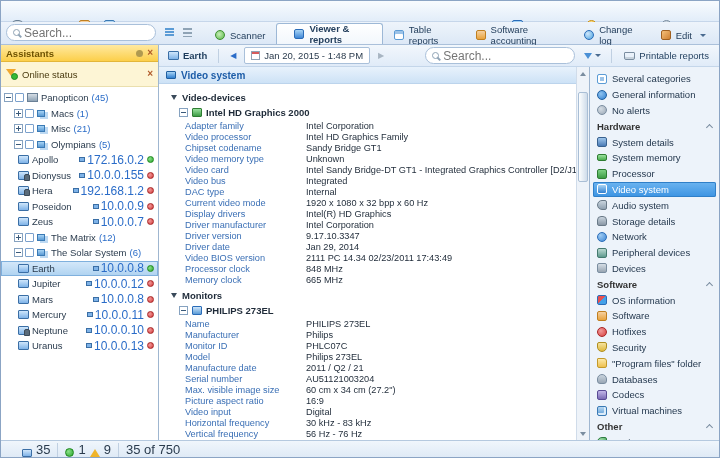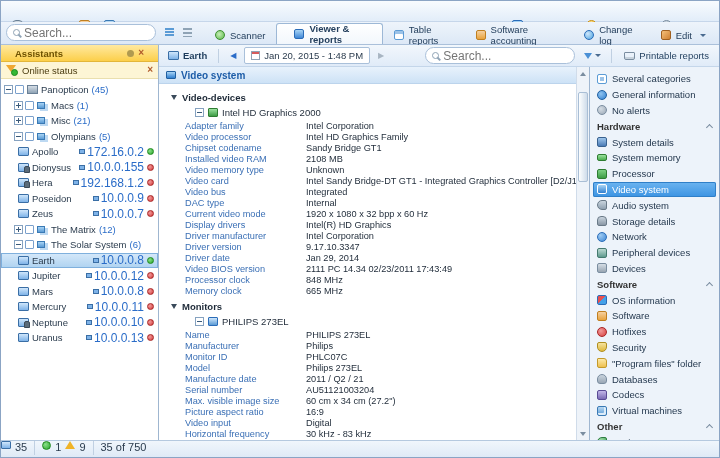--- a/index.html
+++ b/index.html
@@ -37,24 +37,24 @@
   .tab[data-icon="viewer"] .tab-ico{background:linear-gradient(#a8d4f5,#3f87d6);border:1px solid #2a6cb8;}
   .tab[data-icon="table"] .tab-ico{background:#fff;border:1px solid #5b9bd5;box-shadow:inset 0 3px 0 #9cc3e8;}
   .tab[data-icon="accounting"] .tab-ico{background:linear-gradient(#f5d0a0,#e8a33d);border:1px solid #c07f20;}
   .tab[data-icon="changelog"] .tab-ico{background:radial-gradient(circle at 35% 35%,#cfe6fb,#4aa3e0);border-radius:50%;border:1px solid #2a6cb8;}
   .tab[data-icon="edit"] .tab-ico{background:linear-gradient(135deg,#f5c07a,#d08030);border:1px solid #a06020;}
   .tab .tab-caret{display:none;}
   .tab[data-dropdown="true"] .tab-caret{display:block;}
 
   
   .left-panel{position:absolute;left:0;top:44px;width:158px;bottom:17px;background:#fff;border-right:1px solid #9fb6d0;display:flex;flex-direction:column;overflow:hidden;}
-  .assist-header{height:17px;background:linear-gradient(#ffe9a0,#fccf4a);border-bottom:1px solid #e3b63a;display:flex;align-items:center;padding:0 14px;gap:4px;color:#6e5200;font-weight:bold;flex:none;}
+  .assist-header{height:17px;background:linear-gradient(#ffe9a0,#fccf4a);border-bottom:1px solid #e3b63a;display:flex;align-items:center;padding:0 5px;gap:4px;color:#6e5200;font-weight:bold;flex:none;}
   .pin{width:7px;height:7px;border-radius:50%;background:#b09a50;flex:none;}
   .x-btn{color:#b05a2a;font-weight:bold;font-size:10px;line-height:1;flex:none;cursor:default;}
-  .assist-row{height:17px;background:#fdf5d5;border-bottom:1px solid #eadfae;display:flex;align-items:center;padding:4px 5px;gap:5px;color:#4a3b10;flex:none;}
+  .assist-row{height:17px;background:#fdf5d5;border-bottom:1px solid #eadfae;display:flex;align-items:center;padding:12px 5px;gap:5px;color:#4a3b10;flex:none;}
   .funnel-wrap{position:relative;width:11px;height:10px;flex:none;}
   .funnel{position:absolute;left:0;top:0;width:0;height:0;border-left:5px solid transparent;border-right:5px solid transparent;border-top:7px solid #f0a830;}
   .funnel-wrap::after{content:"";position:absolute;right:-1px;bottom:-1px;width:5px;height:5px;border-radius:50%;background:#35b835;border:1px solid #1e8a1e;}
   .tree{flex:1;overflow:hidden;padding-top:3px;}
   .tree-row{height:15.5px;display:flex;align-items:center;padding-right:4px;cursor:default;}
   .tree-row[data-level="0"]{padding-left:3px;}
   .tree-row[data-level="1"]{padding-left:13px;}
   .tree-row[data-level="2"]{padding-left:17px;}
   .tree-row[data-selected="true"]{background:linear-gradient(#d6e9fa,#aed2f0);box-shadow:inset 0 0 0 1px #7fb0dd;}
   .expander{width:9px;height:9px;border:1px solid #86a2c0;background:#fff;position:relative;flex:none;margin-right:2px;}
@@ -93,21 +93,21 @@
   .print-btn{display:flex;align-items:center;gap:4px;padding:2px 6px;border-radius:2px;color:#1e3c5c;}
   .printer-ico{width:11px;height:8px;background:linear-gradient(#e8eef3,#aebccา8);border:1px solid #7a8da0;border-radius:1px 1px 2px 2px;box-shadow:inset 0 -2px 0 #c7d2dc;flex:none;}
   .content-lower{flex:1;display:flex;overflow:hidden;}
   .report-col{flex:1;display:flex;flex-direction:column;overflow:hidden;background:#fff;}
   .report-header{height:17px;background:linear-gradient(#e8f2fc,#cde2f6);border-bottom:1px solid #bcd4ec;display:flex;align-items:center;gap:5px;padding:0 7px;color:#1d5da8;font-weight:bold;font-size:10px;flex:none;}
   .rh-ico{width:10px;height:8px;background:linear-gradient(#a8d4f5,#2f7fd0);border:1px solid #1f5fa0;border-radius:1px;flex:none;}
   .report-body{flex:1;overflow:hidden;padding-top:3px;background:#fff;}
 
   .rrow{display:flex;align-items:center;color:#1e2a38;}
   .rrow[data-type="section"]{height:14px;font-weight:bold;padding-left:12px;margin-top:3px;}
-  .rrow[data-type="device"]{height:13px;font-weight:normal;padding-left:20px;margin:2px 16px 1px;}
+  .rrow[data-type="device"]{height:13px;font-weight:bold;padding-left:20px;margin:2px 0 1px;}
   .rrow[data-type="prop"]{height:11px;padding-left:26px;font-size:9.2px;}
   .sec-arrow{width:0;height:0;border-left:3.5px solid transparent;border-right:3.5px solid transparent;border-top:5px solid #3a4a5a;margin-right:5px;flex:none;}
   .dev-expand{width:9px;height:9px;border:1px solid #86a2c0;background:#fff;position:relative;margin-right:4px;flex:none;}
   .dev-expand::before{content:"";position:absolute;left:1px;right:1px;top:3px;height:1px;background:#3a5a7a;}
   .dev-icon{width:10px;height:9px;flex:none;margin-right:4px;border-radius:1px;}
   .rrow[data-icon="gpu"] .dev-icon{background:linear-gradient(#9be29f,#3d9c45);border:1px solid #2e7d32;}
   .rrow[data-icon="monitor"] .dev-icon{background:linear-gradient(#cfe6fb,#5b9bd5);border:1px solid #2a6cb8;}
   .rrow[data-type="prop"] .r-name{width:121px;flex:none;color:#3a6fb5;white-space:nowrap;overflow:hidden;}
   .rrow[data-type="prop"] .r-value{flex:1;white-space:nowrap;overflow:hidden;}
 
@@ -144,21 +144,21 @@
   .cat-row[data-icon="software"] .cat-icon{background:linear-gradient(#f5d0a0,#e8a33d);border:1px solid #c07f20;}
   .cat-row[data-icon="hotfixes"] .cat-icon{background:radial-gradient(circle at 35% 35%,#f09a9a,#d84040);border-radius:50%;border:1px solid #a82525;}
   .cat-row[data-icon="security"] .cat-icon{background:linear-gradient(#f5e3a0,#e0b93d);border:1px solid #b08f20;border-radius:2px 2px 50% 50%;}
   .cat-row[data-icon="programfiles"] .cat-icon{background:linear-gradient(#fce9a8,#eec04f);border:1px solid #c49a2a;border-radius:1px 3px 2px 2px;}
   .cat-row[data-icon="databases"] .cat-icon{background:linear-gradient(#c9d4de,#9aa7b5);border:1px solid #7a8da0;border-radius:5px 5px 3px 3px;}
   .cat-row[data-icon="codecs"] .cat-icon{background:linear-gradient(#c2b6e8,#7a6bb5);border:1px solid #5a4b95;}
   .cat-row[data-icon="vm"] .cat-icon{background:linear-gradient(#b8d8f2,#5b9bd5);border:1px solid #3a7ab5;box-shadow:inset -2px -2px 0 #dcecf9;}
   .cat-row[data-icon="environment"] .cat-icon{background:radial-gradient(circle at 35% 35%,#a8e0b0,#4aa85c);border-radius:50% 2px 50% 50%;border:1px solid #2e7d40;}
 
   
-  .statusbar{position:absolute;left:0;bottom:0;width:100%;height:17px;background:linear-gradient(#f0f6fc,#dfeaf6);border-top:1px solid #b5c9df;display:flex;align-items:flex-start;padding:0 0;gap:4px;font-size:11px;color:#2a3b4d;}
+  .statusbar{position:absolute;left:0;bottom:0;width:100%;height:17px;background:linear-gradient(#f0f6fc,#dfeaf6);border-top:1px solid #b5c9df;display:flex;align-items:flex-end;padding:0 21px;gap:4px;font-size:13px;color:#2a3b4d;}
   .sb-ico{width:10px;height:8px;flex:none;border-radius:1px;}
   .sb-computer{background:linear-gradient(#cfe6fb,#7fb3e8);border:1px solid #3a6ea5;}
   .sb-online{width:9px;height:9px;border-radius:50%;background:radial-gradient(circle at 35% 35%,#8ae08a,#2aa52a);border:1px solid #1e8a1e;}
   .sb-warn{width:0;height:0;border-left:5px solid transparent;border-right:5px solid transparent;border-bottom:8px solid #f0b429;border-radius:0;background:none;}
 </style>
 </head>
 <body>
 
 <div class="app">
 
@@ -488,25 +488,20 @@
             </div>
             <div class="rrow" data-type="prop">
 
               <span class="r-name">Video processor</span>
               <span class="r-value">Intel HD Graphics Family</span>
             </div>
             <div class="rrow" data-type="prop">
 
               <span class="r-name">Chipset codename</span>
               <span class="r-value">Sandy Bridge GT1</span>
-            </div>
-            <div class="rrow" data-type="prop">
-
-              <span class="r-name">Installed video RAM</span>
-              <span class="r-value">2108 MB</span>
             </div>
             <div class="rrow" data-type="prop">
 
               <span class="r-name">Video memory type</span>
               <span class="r-value">Unknown</span>
             </div>
             <div class="rrow" data-type="prop">
 
               <span class="r-name">Video card</span>
               <span class="r-value">Intel Sandy Bridge-DT GT1 - Integrated Graphics Controller [D2/J1/Q0] [Micro-Star Internat...</span>

